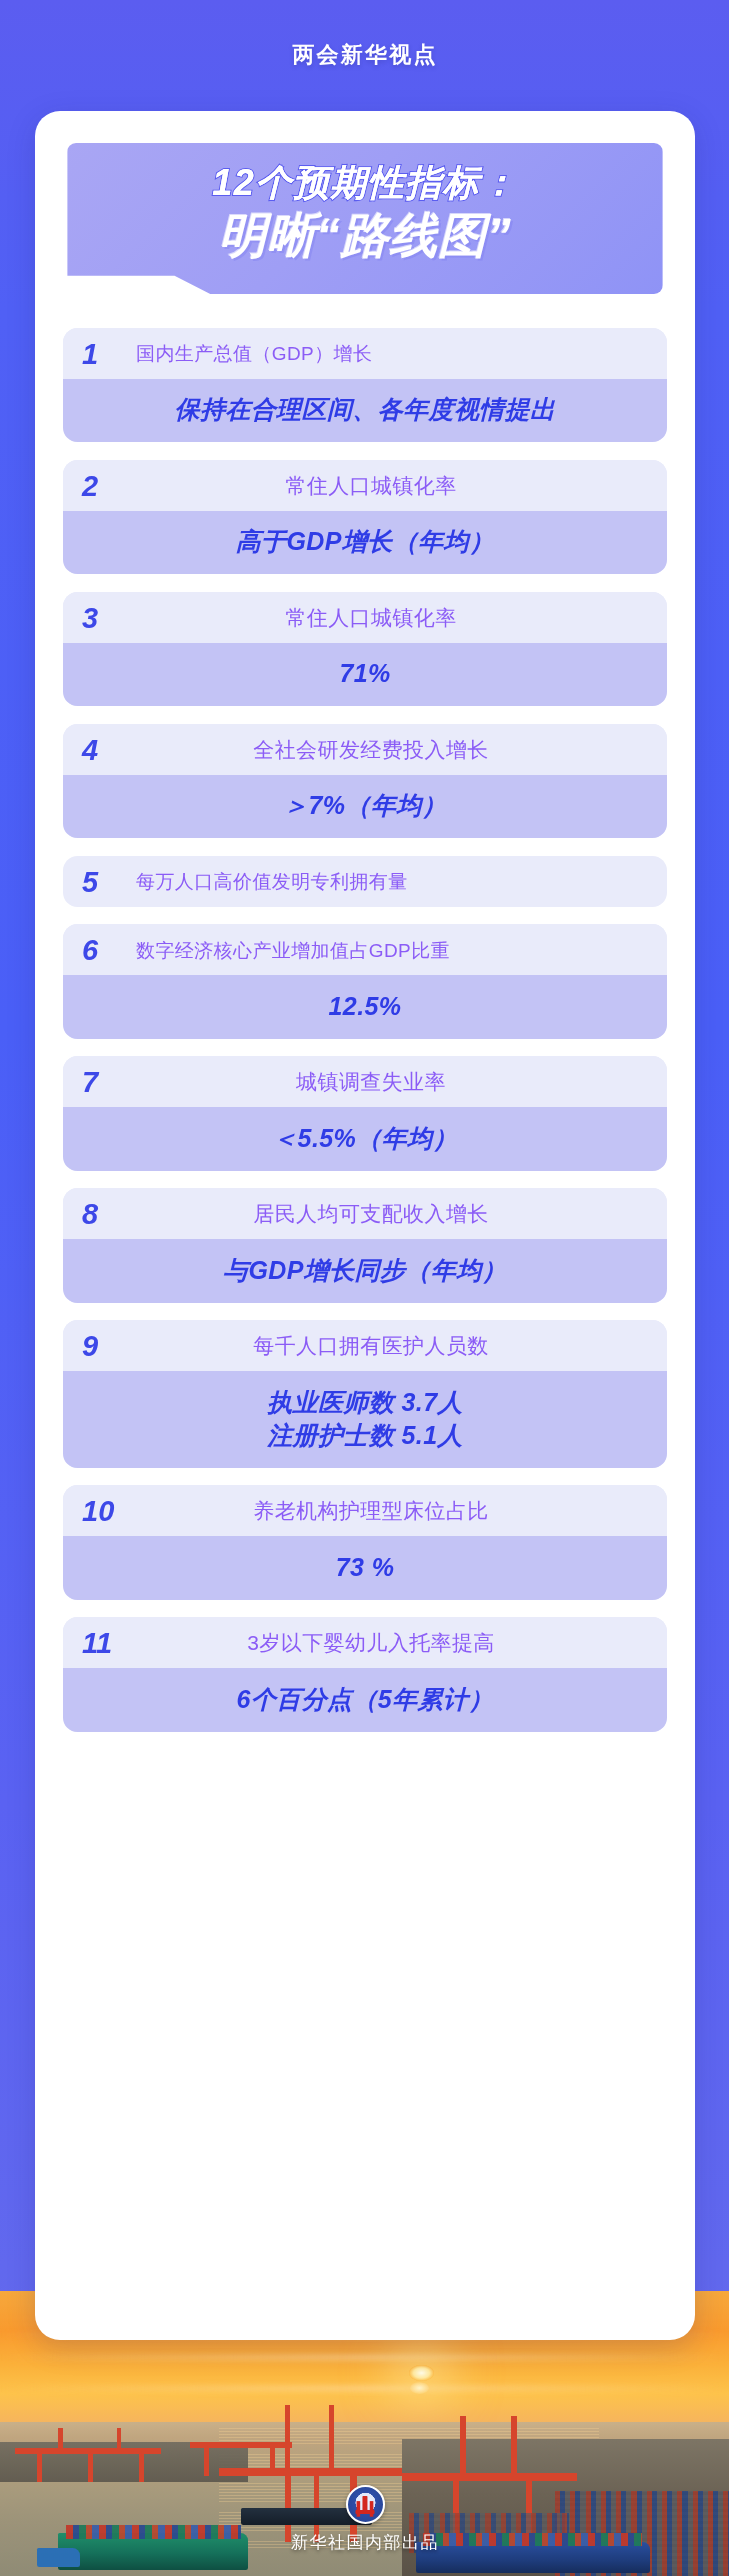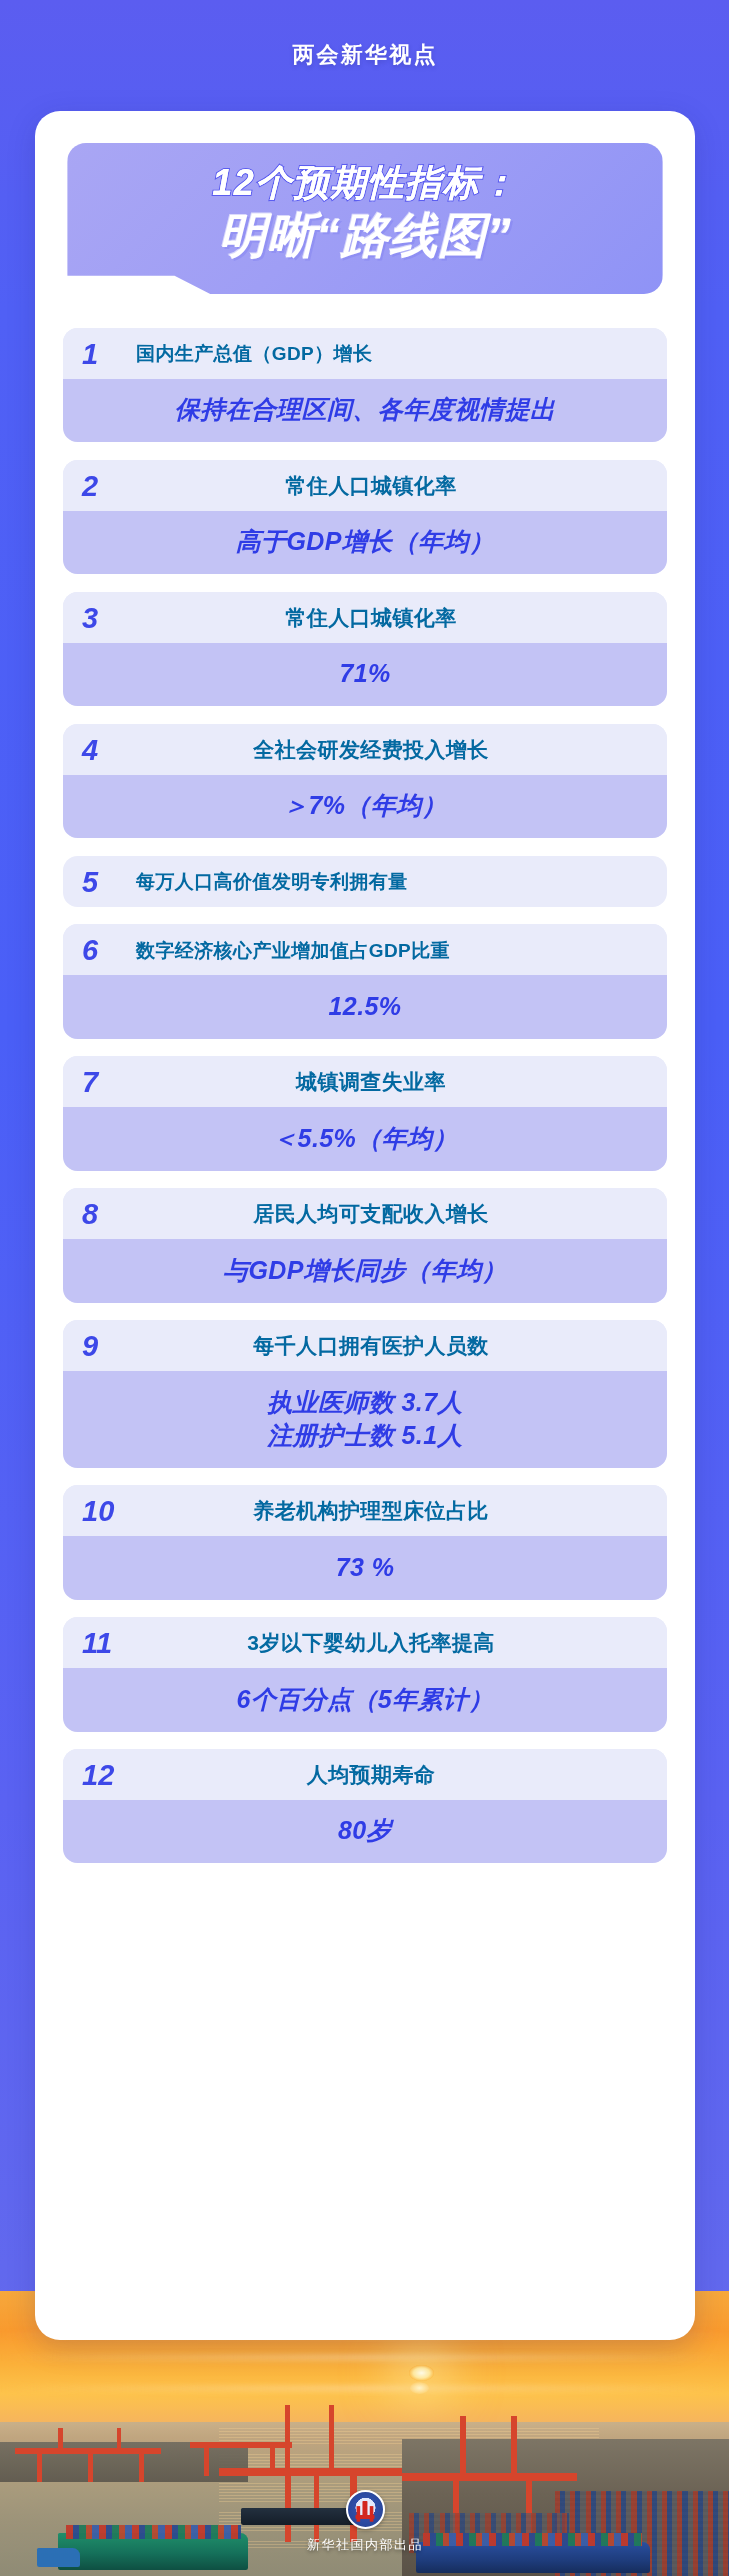--- a/index.html
+++ b/index.html
@@ -143,21 +143,21 @@
     position: absolute;
     left: 0; right: 0; top: 0; bottom: 0;
     padding: 32px 28px 29px 28px;
   }
 
   
   #title-banner {
     position: relative;
     margin: 0 4.4px 34px 4.4px;
     background: linear-gradient(135deg, #a9a6f4 0%, #9f9ef5 45%, #8f93f6 100%);
-    border-radius: 19px;
+    border-radius: 9px;
     padding: 19px 13px 29px 13px;
     text-align: center;
     -webkit-clip-path: polygon(0 0, 100% 0, 100% 100%, 24% 100%, 18% 88%, 0 88%);
     clip-path: polygon(0 0, 100% 0, 100% 100%, 24% 100%, 18% 88%, 0 88%);
   }
   #title-line-1 {
     display: block;
     color: #ffffff;
     font-size: 36px;
     font-weight: bold;
@@ -205,23 +205,23 @@
     font-size: 29px;
     font-weight: bold;
     font-style: italic;
     line-height: 1;
     width: 54px;
     flex: 0 0 54px;
   }
   .ind-label {
     flex: 1 1 auto;
     text-align: center;
-    color: #0369a1;
+    color: #8b5cf6;
     font-size: 21px;
-    font-weight: bold;
+    font-weight: normal;
     letter-spacing: 0.4px;
     padding-right: 42px;
     line-height: 1.25;
   }
   .ind-label.tight {
     font-size: 19px;
     padding-right: 8.8px;
     text-align: left;
   }
   .ind-value {
@@ -268,21 +268,21 @@
     content: "";
     position: absolute;
     left: 50%; bottom: 22%;
     transform: translateX(-50%);
     width: 19px; height: 3.6px;
     background: #d3271f;
     border-radius: 0.7px;
   }
   #footer-text {
     color: #ffffff;
-    font-size: 13px;
+    font-size: 17px;
     letter-spacing: 1.5px;
     text-shadow: 0 1.5px 3.6px rgba(0,0,0,.45);
   }
 </style>
 </head>
 <body>
 
 <div id="photo-bg">
   <div class="sky"></div>
   <div class="cloudband" style="top:14%"></div>
@@ -432,29 +432,20 @@
         </div>
         <div class="indicator-card">
           <div class="ind-head">
             <div class="ind-num">11</div>
             <div class="ind-label">3岁以下婴幼儿入托率提高</div>
           </div>
           <div class="ind-value">
             <span class="vline">6个百分点（5年累计）</span>
           </div>
         </div>
-        <div class="indicator-card">
-          <div class="ind-head">
-            <div class="ind-num">12</div>
-            <div class="ind-label">人均预期寿命</div>
-          </div>
-          <div class="ind-value">
-            <span class="vline">80岁</span>
-          </div>
-        </div>
       </div>
 
   </div>
 </div>
 
 <div id="footer">
   <div id="xinhua-logo"></div>
   <div id="footer-text">新华社国内部出品</div>
 </div>
 

